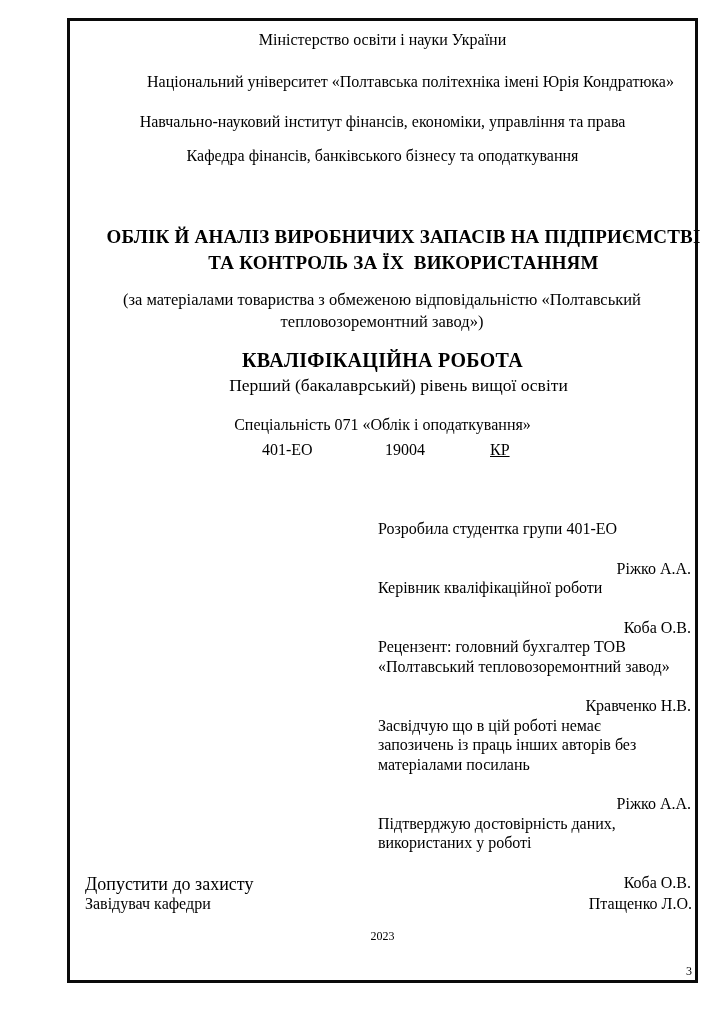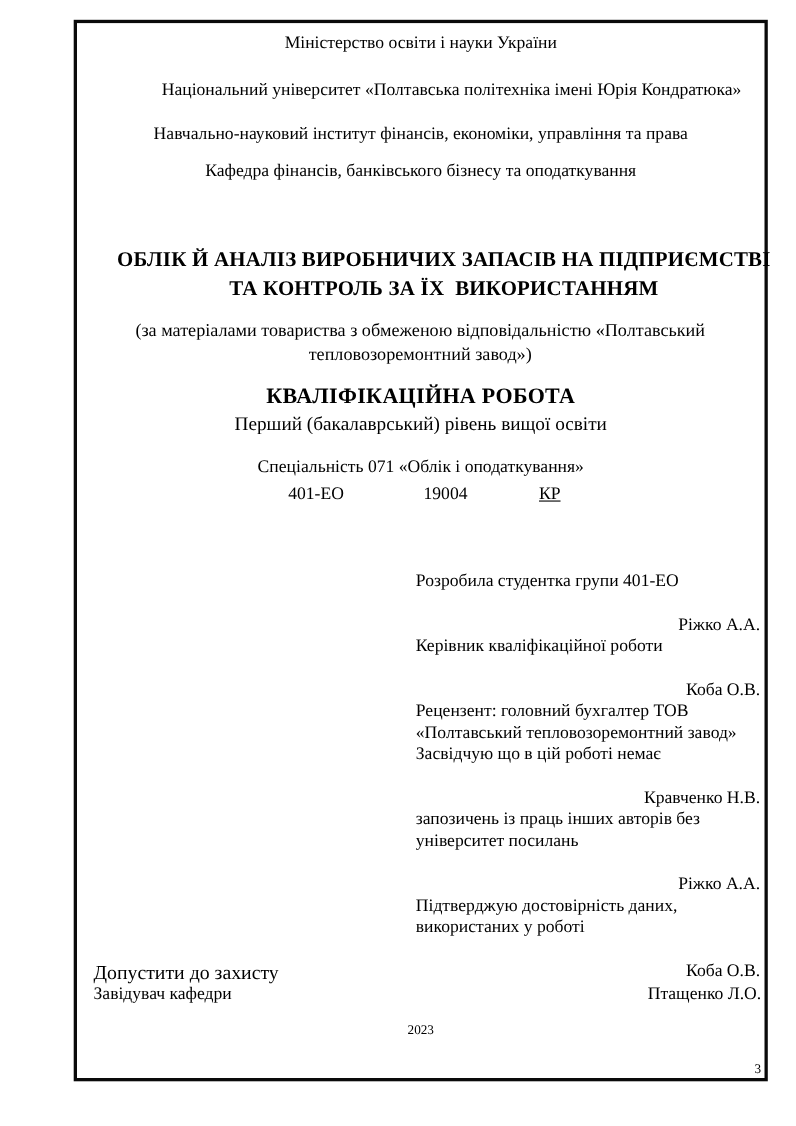--- a/index.html
+++ b/index.html
@@ -53,20 +53,21 @@
   }
   .work-type {
     top: 349px;
     font-size: 20px;
     font-weight: bold;
     letter-spacing: 0.3px;
   }
   .edu-level {
     top: 375px;
     font-size: 17.5px;
+    margin-left: 16px;
   }
   .specialty {
     top: 416px;
     font-size: 16px;
   }
   .codes-row {
     top: 441px;
     height: 20px;
     font-size: 16px;
   }
@@ -148,24 +149,24 @@
     <span class="code-work">КР</span>
   </div>
 
   <div class="sig-block">
     <div class="sig-line">Розробила студентка групи 401-ЕО</div>
     <div class="sig-line r">Ріжко А.А.</div>
     <div class="sig-line">Керівник кваліфікаційної роботи</div>
     <div class="sig-line r">Коба О.В.</div>
     <div class="sig-line">Рецензент: головний бухгалтер ТОВ</div>
     <div class="sig-line">«Полтавський тепловозоремонтний завод»</div>
+    <div class="sig-line r">Кравченко Н.В.</div>
     <div class="sig-line">Засвідчую що в цій роботі немає</div>
-    <div class="sig-line r">Кравченко Н.В.</div>
     <div class="sig-line">запозичень із праць інших авторів без</div>
-    <div class="sig-line">університет посилань</div>
+    <div class="sig-line">матеріалами посилань</div>
     <div class="sig-line r">Ріжко А.А.</div>
     <div class="sig-line">Підтверджую достовірність даних,</div>
     <div class="sig-line">використаних у роботі</div>
     <div class="sig-line r">Коба О.В.</div>
   </div>
 
   <div class="approval-permit">Допустити до захисту</div>
 
   <div class="approval-row">
     <span>Завідувач кафедри</span>

